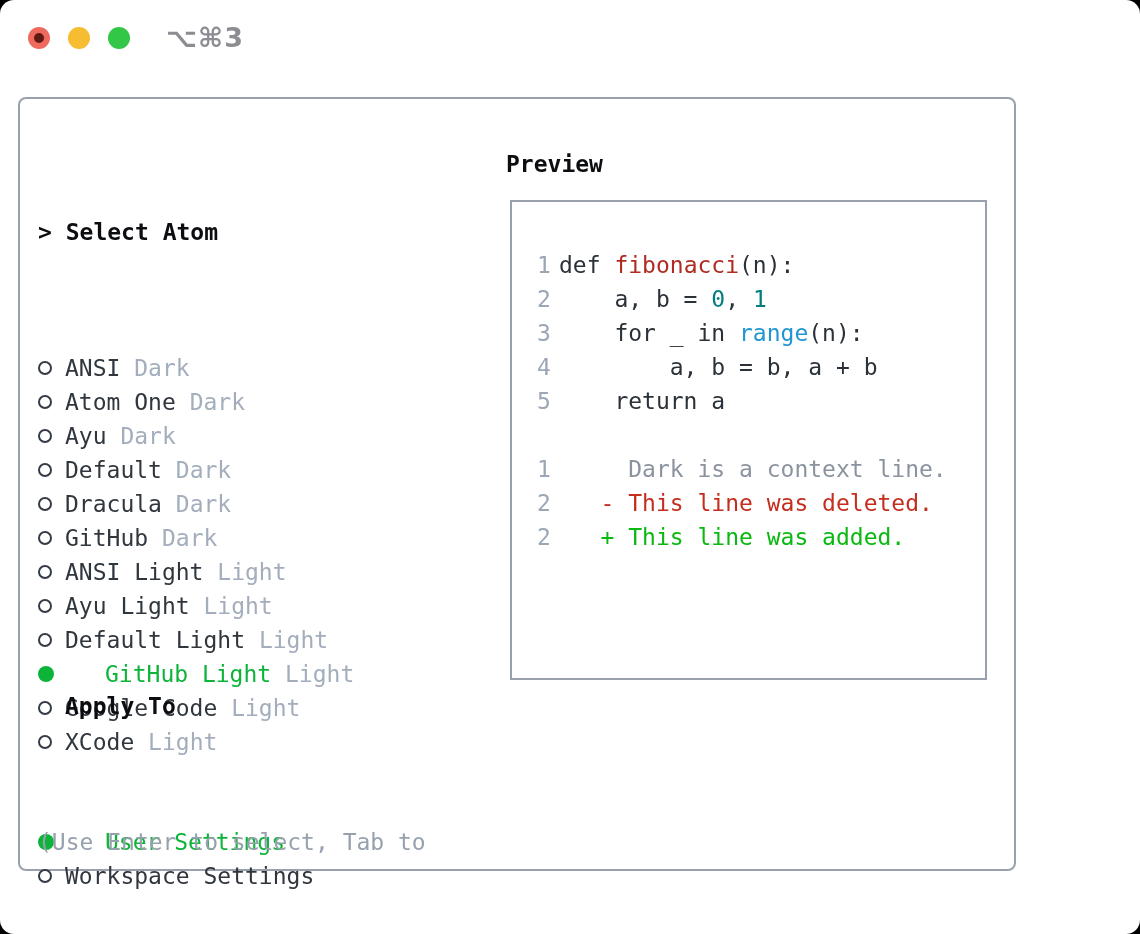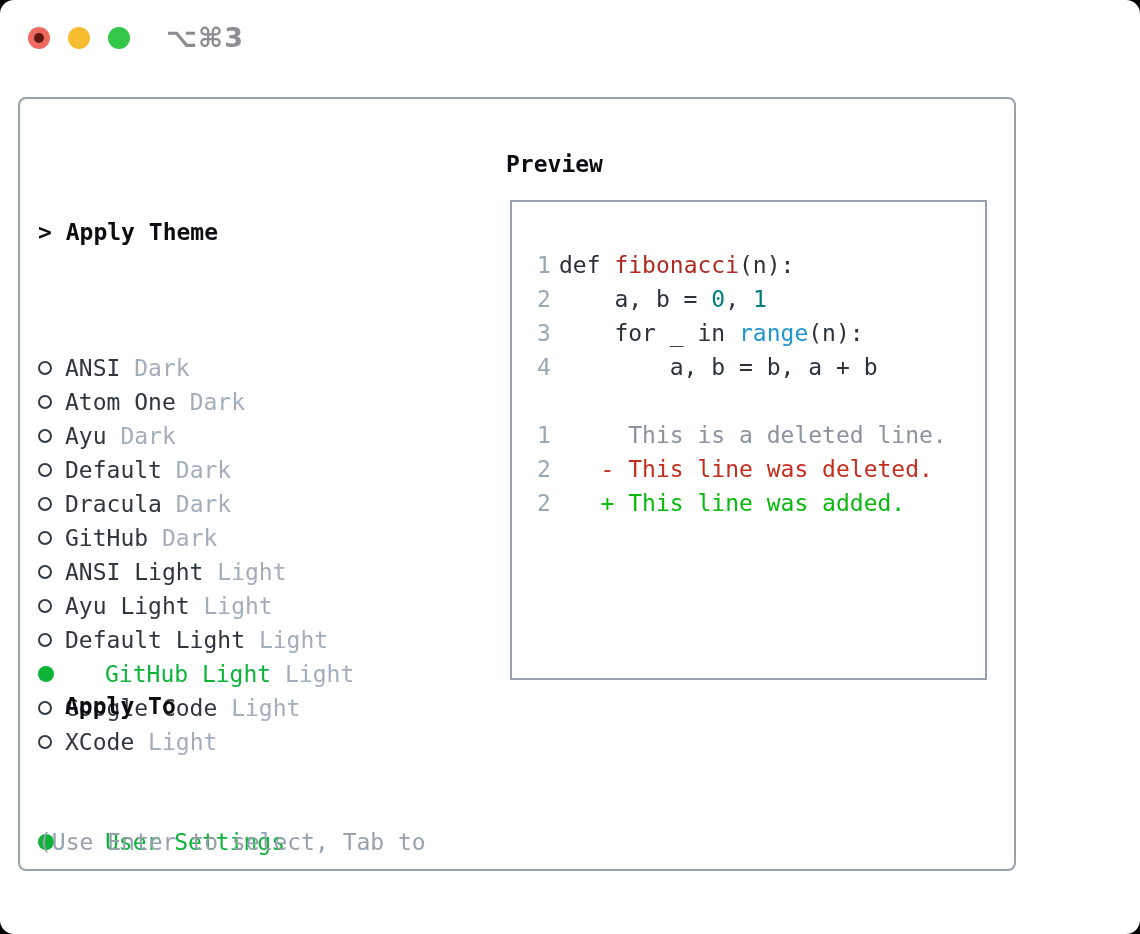--- a/index.html
+++ b/index.html
@@ -94,41 +94,42 @@
   <div class="titlebar">
     <span class="dot dot-red"></span>
     <span class="dot dot-yellow"></span>
     <span class="dot dot-green"></span>
     <span class="win-title">⌥⌘3</span>
   </div>
 
   <div class="panel"></div>
 
   <div class="theme-list mono">
-    <div class="hdr-row"><span>&gt; </span><span>Apply Theme</span></div>
+    <div class="hdr-row"><span>&gt; </span><span>Select Atom</span></div>
     
   <div class="opt-row"><span class="bullet"></span><span class="nm">ANSI </span><span class="tag">Dark</span></div><div class="opt-row"><span class="bullet"></span><span class="nm">Atom One </span><span class="tag">Dark</span></div><div class="opt-row"><span class="bullet"></span><span class="nm">Ayu </span><span class="tag">Dark</span></div><div class="opt-row"><span class="bullet"></span><span class="nm">Default </span><span class="tag">Dark</span></div><div class="opt-row"><span class="bullet"></span><span class="nm">Dracula </span><span class="tag">Dark</span></div><div class="opt-row"><span class="bullet"></span><span class="nm">GitHub </span><span class="tag">Dark</span></div><div class="opt-row"><span class="bullet"></span><span class="nm">ANSI Light </span><span class="tag">Light</span></div><div class="opt-row"><span class="bullet"></span><span class="nm">Ayu Light </span><span class="tag">Light</span></div><div class="opt-row"><span class="bullet"></span><span class="nm">Default Light </span><span class="tag">Light</span></div><div class="opt-row"><span class="bullet sel"></span><span class="nm sel-text">GitHub Light </span><span class="tag">Light</span></div><div class="opt-row"><span class="bullet"></span><span class="nm">Google Code </span><span class="tag">Light</span></div><div class="opt-row"><span class="bullet"></span><span class="nm">XCode </span><span class="tag">Light</span></div></div>
 
   <div class="apply-section mono">
     <div class="apply-hdr">Apply To</div>
     
-  <div class="opt-row"><span class="bullet sel"></span><span class="nm sel-text">User Settings</span></div></div>
+  <div class="opt-row"><span class="bullet sel"></span><span class="nm sel-text">User Settings</span></div><div class="opt-row"><span class="bullet"></span><span class="nm">Workspace Settings</span></div></div>
 
   <div class="help mono">
     <div>(Use Enter to select, Tab to</div>
     <div>change focus)</div>
   </div>
 
   <div class="preview-label mono">Preview</div>
 
   <div class="preview-box">
 
   <div class="code-line mono"><span class="gutter">1</span><span class="t-code">def </span><span class="t-fn">fibonacci</span><span class="t-code">(n):</span></div>
       <div class="code-line mono"><span class="gutter">2</span><span class="t-code">    a, b = </span><span class="t-num">0</span><span class="t-code">, </span><span class="t-num">1</span></div>
       <div class="code-line mono"><span class="gutter">3</span><span class="t-code">    for _ in </span><span class="t-builtin">range</span><span class="t-code">(n):</span></div>
       <div class="code-line mono"><span class="gutter">4</span><span class="t-code">        a, b = b, a + b</span></div>
+      <div class="code-line mono"><span class="gutter">5</span><span class="t-code">    return a</span></div>
       <div class="code-line mono"><span class="gutter"></span></div>
-      <div class="code-line mono"><span class="gutter">1</span><span class="t-ctx">     This is a deleted line.</span></div>
+      <div class="code-line mono"><span class="gutter">1</span><span class="t-ctx">     Dark is a context line.</span></div>
       <div class="code-line mono"><span class="gutter">2</span><span class="t-del">   - This line was deleted.</span></div>
       <div class="code-line mono"><span class="gutter">2</span><span class="t-add">   + This line was added.</span></div>
     </div>
 
 </div>
 
 </body></html>

